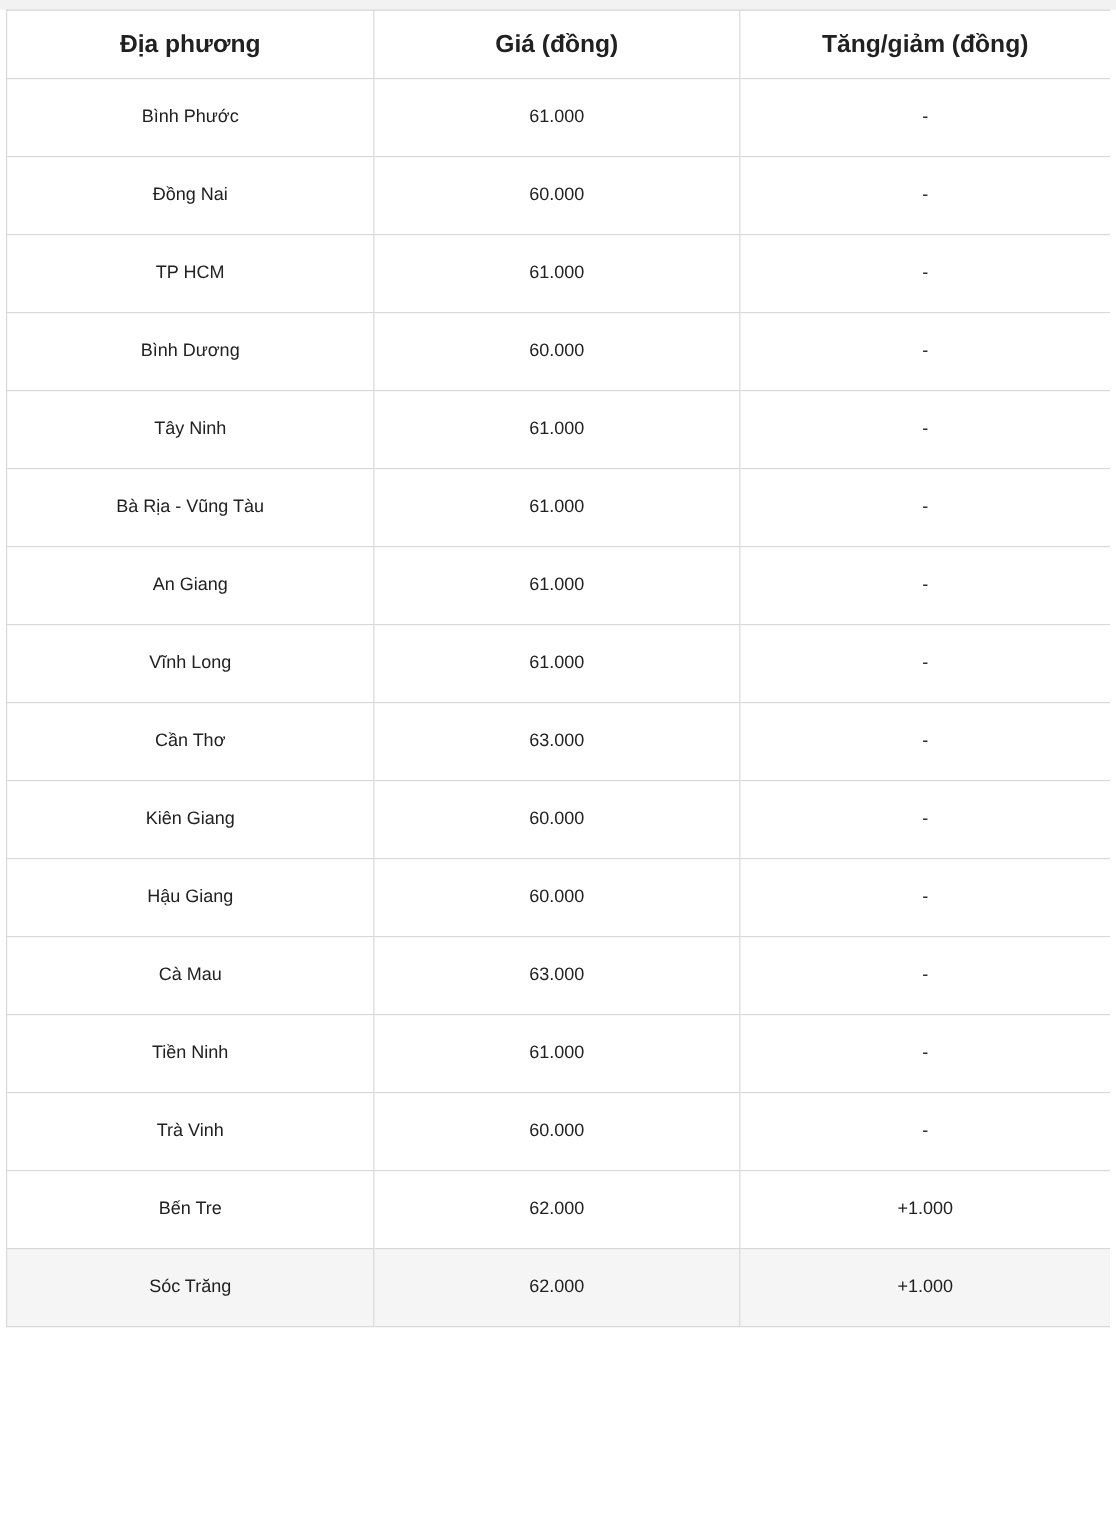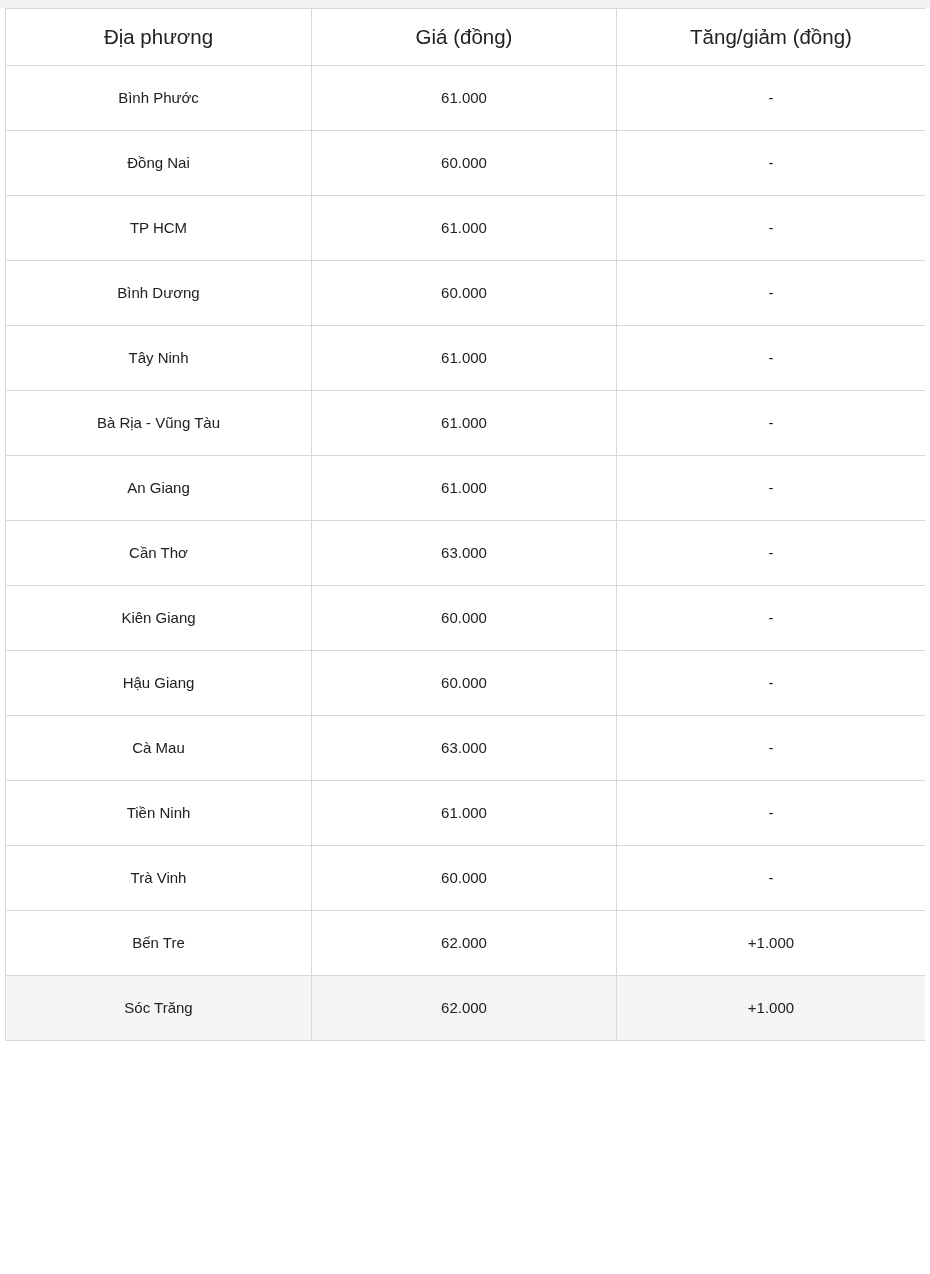--- a/index.html
+++ b/index.html
@@ -52,21 +52,21 @@
     text-align: center;
     vertical-align: middle;
     font-size: 15px;
     line-height: 1.3;
     padding: 0;
     height: 64px;
     color: #212121;
     background: #ffffff;
   }
   table.price-table thead th {
-    font-weight: normal;
+    font-weight: bold;
     height: 56px;
     font-size: 20.5px;
   }
   table.price-table tbody td.loc,
   table.price-table tbody td.price,
   table.price-table tbody td.change {
     font-weight: normal;
   }
   
   table.price-table tbody tr.clipped td {
@@ -133,20 +133,25 @@
           <td class="loc">Bà Rịa - Vũng Tàu</td>
           <td class="price">61.000</td>
           <td class="change">-</td>
         </tr>
         <tr>
           <td class="loc">An Giang</td>
           <td class="price">61.000</td>
           <td class="change">-</td>
         </tr>
         <tr>
+          <td class="loc">Vĩnh Long</td>
+          <td class="price">61.000</td>
+          <td class="change">-</td>
+        </tr>
+        <tr>
           <td class="loc">Cần Thơ</td>
           <td class="price">63.000</td>
           <td class="change">-</td>
         </tr>
         <tr>
           <td class="loc">Kiên Giang</td>
           <td class="price">60.000</td>
           <td class="change">-</td>
         </tr>
         <tr>

